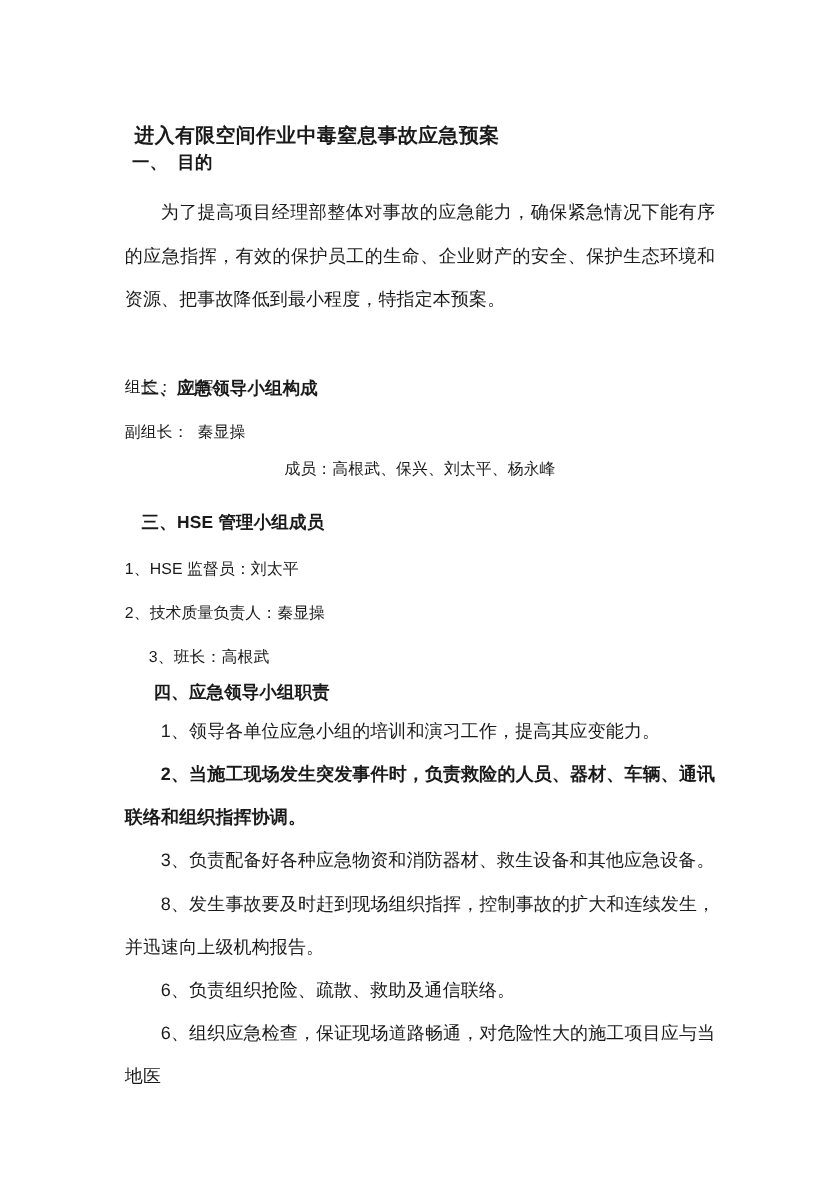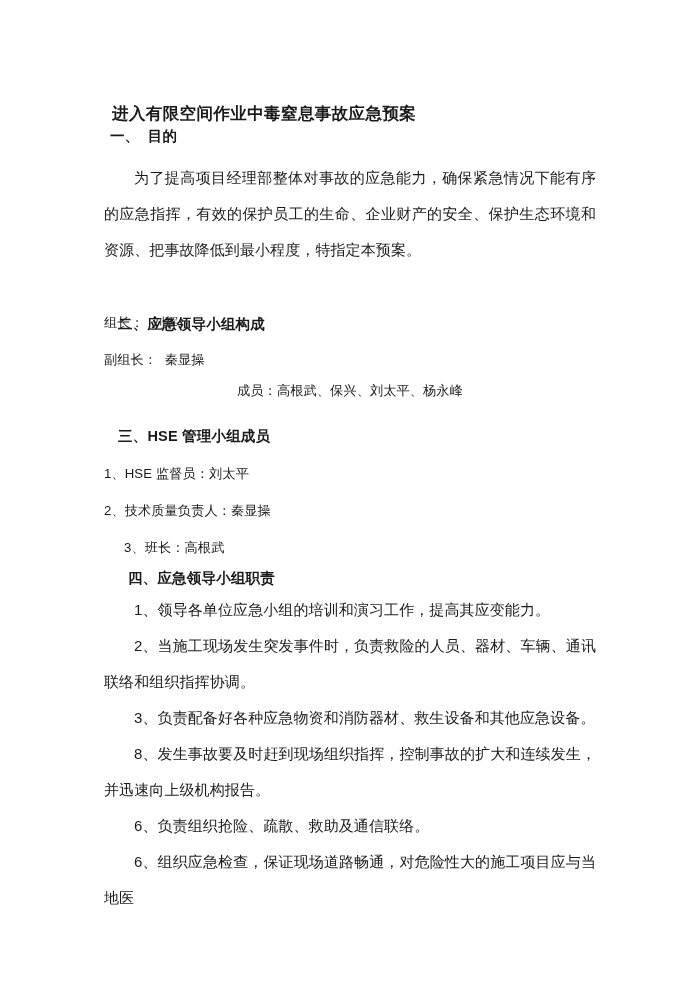--- a/index.html
+++ b/index.html
@@ -107,21 +107,21 @@
     <p class="line block" style="top:466px;">1、HSE 监督员：刘太平</p>
 
     <p class="line block" style="top:503px;">2、技术质量负责人：秦显操</p>
 
     <p class="line block" style="top:540px;margin-left:20px;">3、班长：高根武</p>
 
     <h2 class="section-heading block" style="top:570px; left:24px;">四、应急领导小组职责</h2>
 
     <p class="para indent2 block" style="top:592px;">1、领导各单位应急小组的培训和演习工作，提高其应变能力。</p>
 
-    <p class="para indent2 block" style="top:628px;">2、当施工现场发生突发事件时，负责救险的人员、器材、车辆、通讯联络和组织指挥协调。</p>
+    <p class="para indent2 block" style="top:628px;font-weight:bold;">2、当施工现场发生突发事件时，负责救险的人员、器材、车辆、通讯联络和组织指挥协调。</p>
 
     <p class="para indent2 block" style="top:700px;">3、负责配备好各种应急物资和消防器材、救生设备和其他应急设备。</p>
 
     <p class="para indent2 block" style="top:736px;">8、发生事故要及时赶到现场组织指挥，控制事故的扩大和连续发生，并迅速向上级机构报告。</p>
 
     <p class="para indent2 block" style="top:808px;">6、负责组织抢险、疏散、救助及通信联络。</p>
 
     <p class="para indent2 block" style="top:844px;">6、组织应急检查，保证现场道路畅通，对危险性大的施工项目应与当地医</p>
 
   </div>

